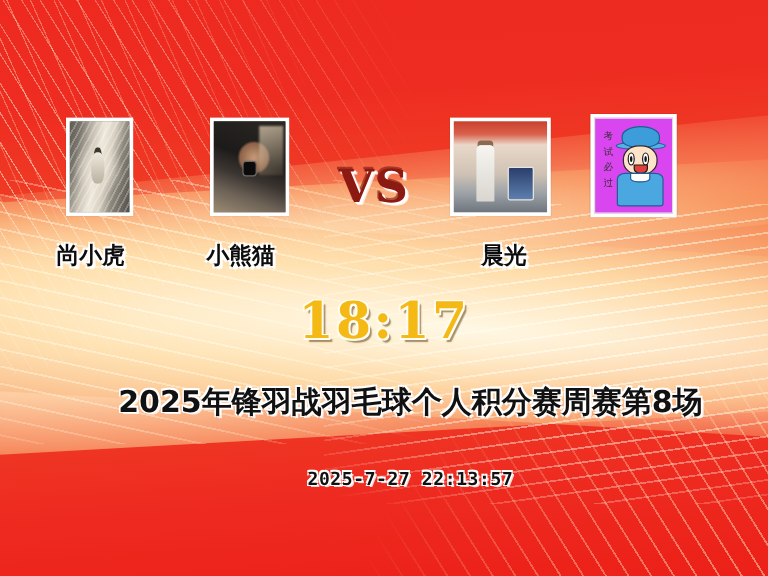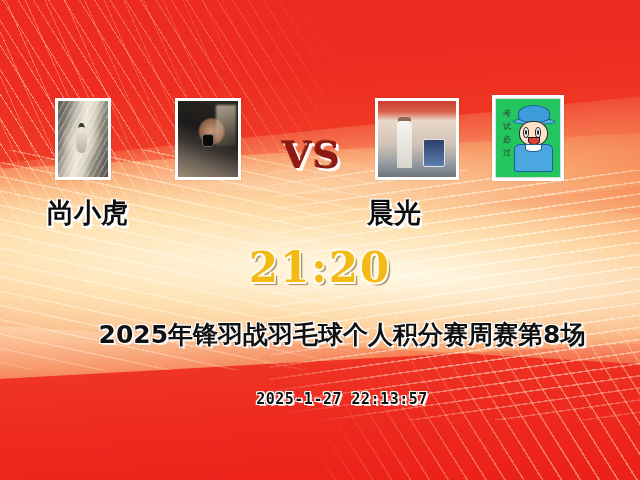--- a/index.html
+++ b/index.html
@@ -156,21 +156,21 @@
     box-shadow:0 -5px 0 -1px #8a6b52;
   }
   .art-shop::after{
     content:"";position:absolute;right:14%;top:50%;width:26%;height:34%;
     background:linear-gradient(#2b3f6b,#5d7fae);
     border:1px solid #e4e4e4;border-radius:2px;
   }
 
   
   .art-cartoon{
-    width:100%;height:100%;background:#22c55e;position:relative;
+    width:100%;height:100%;background:#d946ef;position:relative;
     border:1px solid #dcdcdc;box-sizing:border-box;
   }
   .toon-text{
     position:absolute;left:5px;top:8px;width:12px;
     font-family:"DejaVu Sans","Liberation Sans",sans-serif;
     font-size:8px;line-height:13px;color:#333;text-align:center;
   }
   .toon{position:absolute;left:26%;top:8%;width:66%;height:86%;}
   .toon .hat{
     position:absolute;left:12%;top:0;width:76%;height:26%;
@@ -216,30 +216,30 @@
     color:#8d1a12;
     text-shadow:
       2px 2px 0 #ffffff, 3px 3px 0 rgba(255,255,255,.75),
       -1px -1px 0 rgba(120,20,12,.6);
   }
 
   
   .name{
     position:absolute;
     font-family:"DejaVu Sans","Liberation Sans",sans-serif;
-    font-weight:700;font-size:27px;line-height:30px;color:#0d0d0d;
+    font-weight:700;font-size:19px;line-height:30px;color:#0d0d0d;
     text-shadow:
       -1.5px -1.5px 0 #fff, 1.5px -1.5px 0 #fff,
       -1.5px 1.5px 0 #fff, 1.5px 1.5px 0 #fff,
       2.5px 2.5px 0 rgba(255,255,255,.85);
     white-space:nowrap;
   }
   #name-1{left:47px;top:198px;}
   #name-2{left:172px;top:198px;}
-  #name-3{left:367px;top:198px;}
+  #name-3{left:401px;top:198px;}
   #name-4{left:506px;top:198px;}
 
   
   #score{
     position:absolute;left:0;right:0;top:243px;text-align:center;
     font-family:"DejaVu Serif","Liberation Serif",serif;
     font-weight:700;font-size:42px;letter-spacing:2px;
     color:#f5b916;
     text-shadow:
       -1.5px -1.5px 0 #fffdf2, 1.5px -1.5px 0 #fffdf2,
@@ -312,20 +312,21 @@
           <div class="body"></div>
           <div class="collar"></div>
         </div>
       </div>
     </div>
   </div>
 
   <div id="vs">VS</div>
 
   <div class="name" id="name-1">尚小虎</div>
+  <div class="name" id="name-2">小熊猫</div>
   <div class="name" id="name-3">晨光</div>
 
-  <div id="score">21:20</div>
+  <div id="score">18:17</div>
 
   <div class="cap" id="cap-title">2025年锋羽战羽毛球个人积分赛周赛第8场</div>
-  <div class="cap" id="cap-time">2025-1-27 22:13:57</div>
+  <div class="cap" id="cap-time">2025-7-27 22:13:57</div>
 
 </div>
 
 </body></html>

